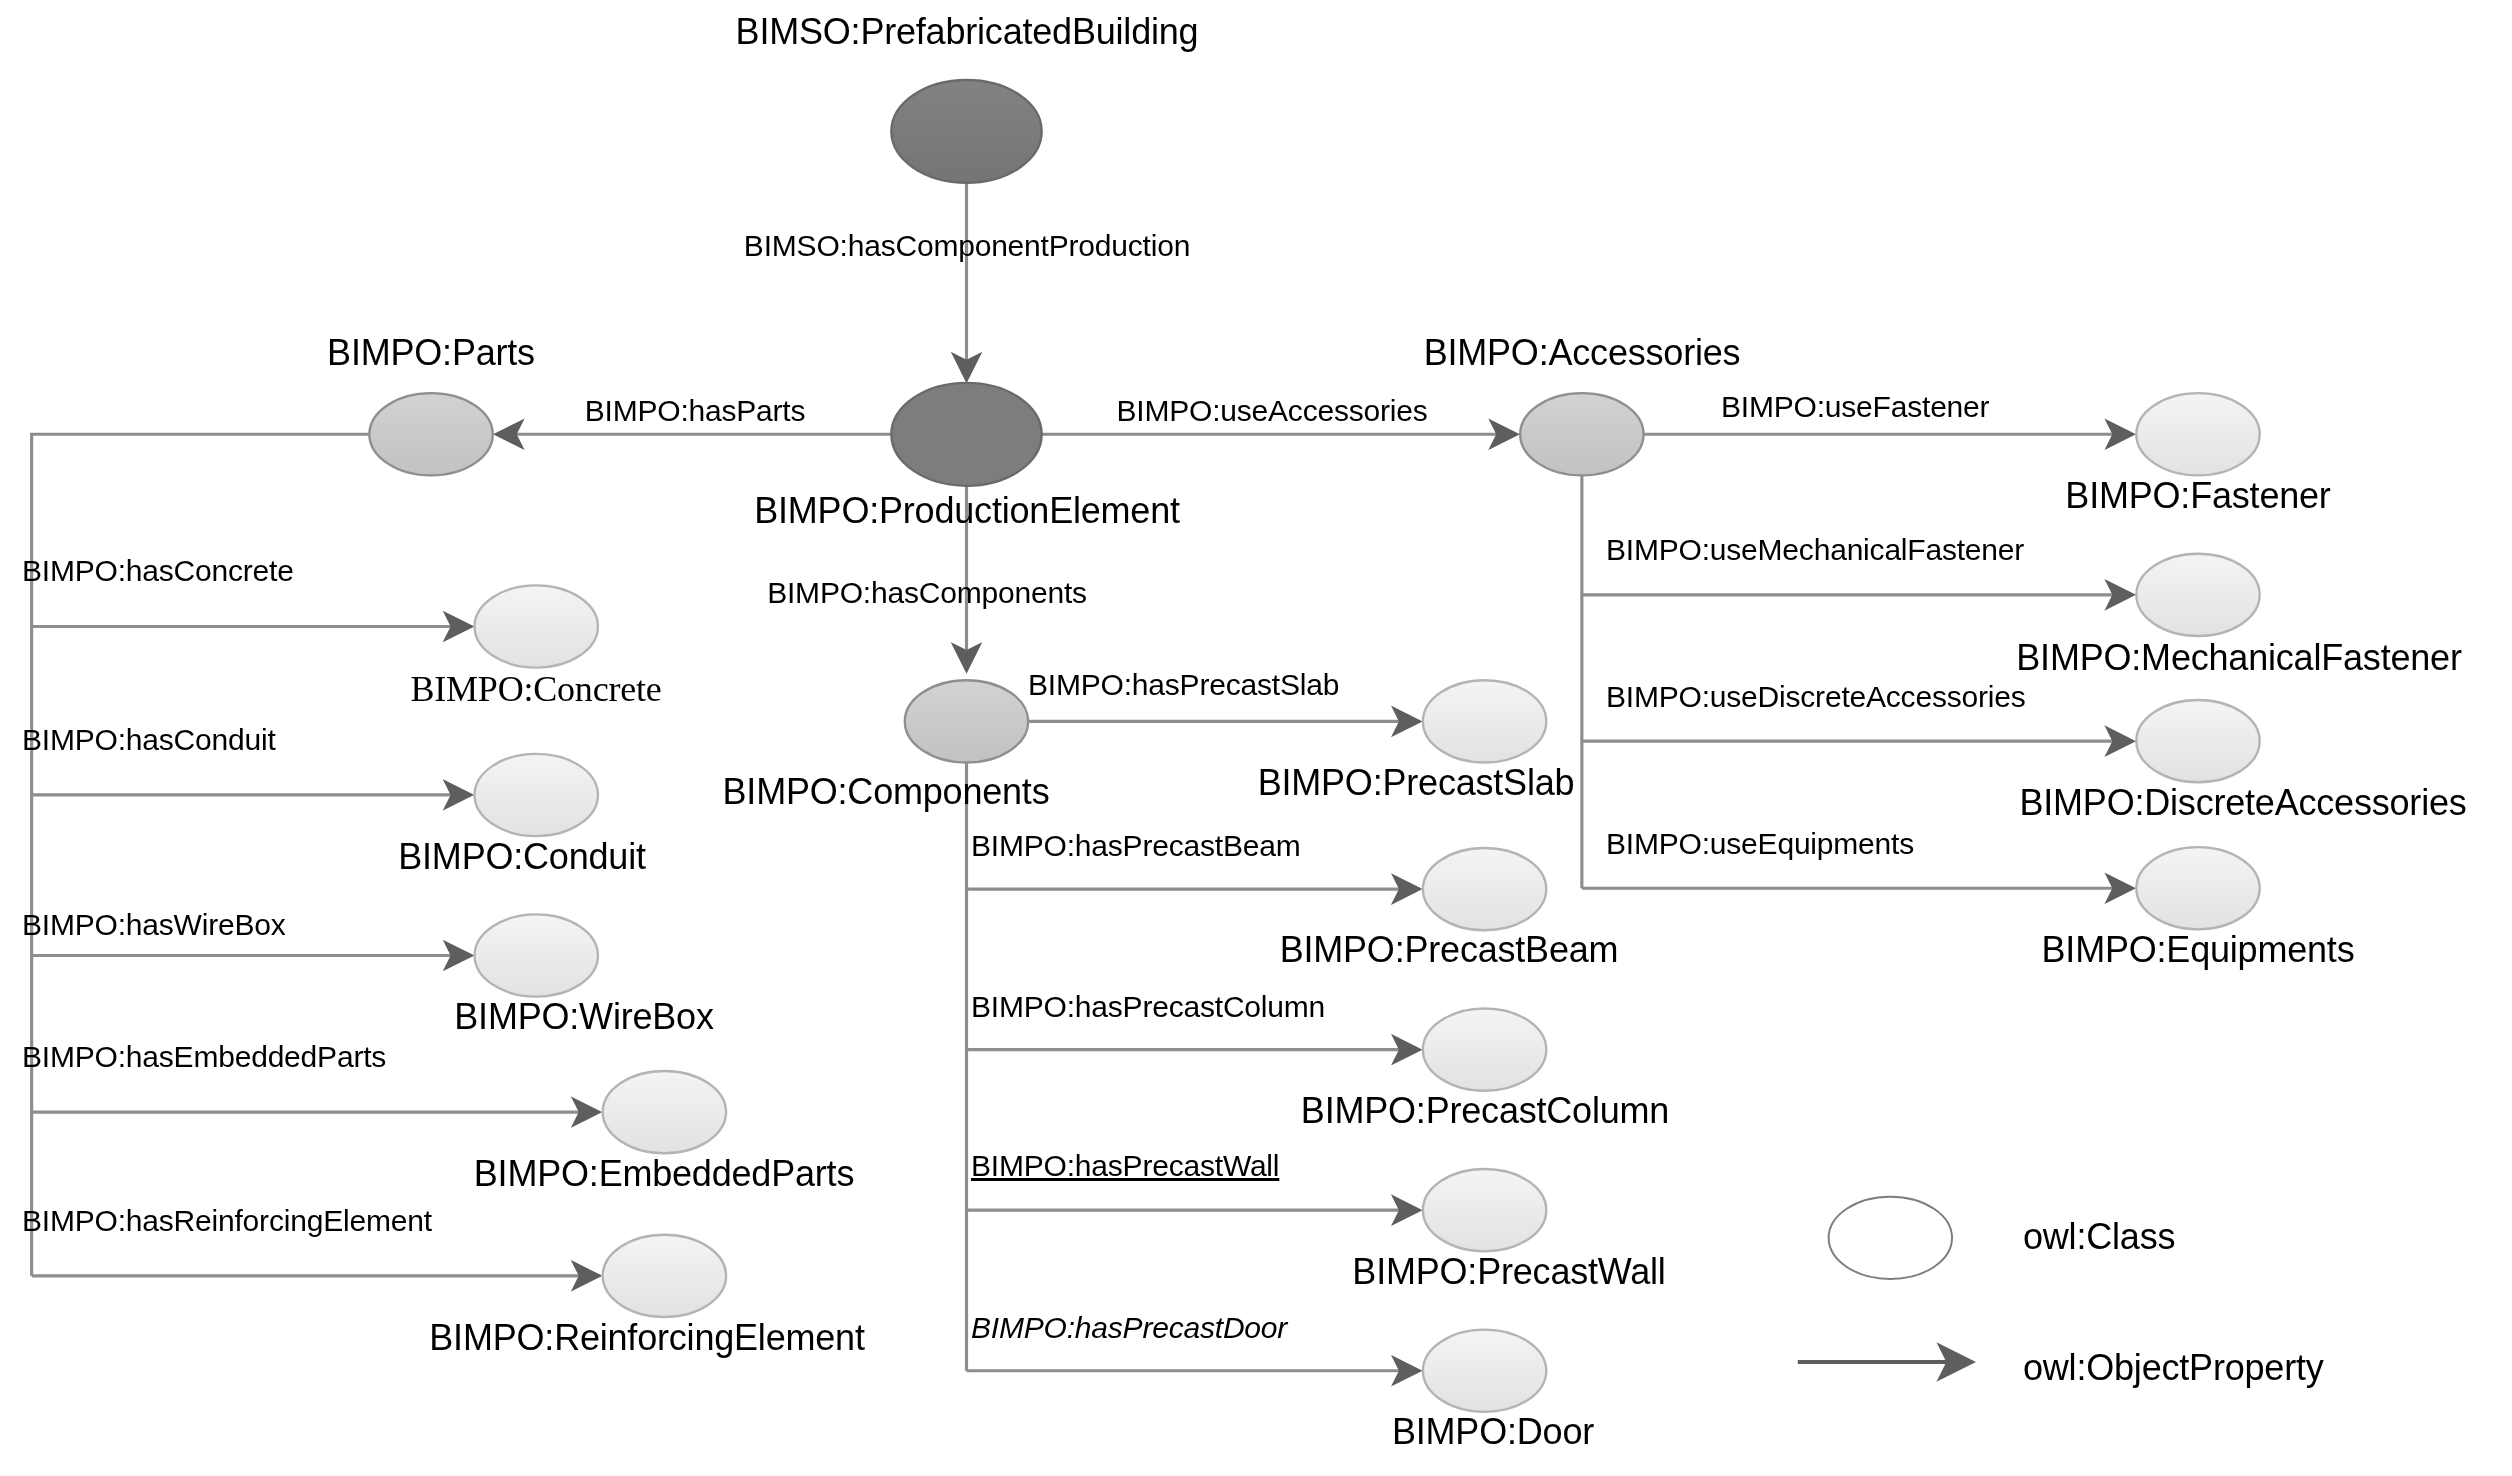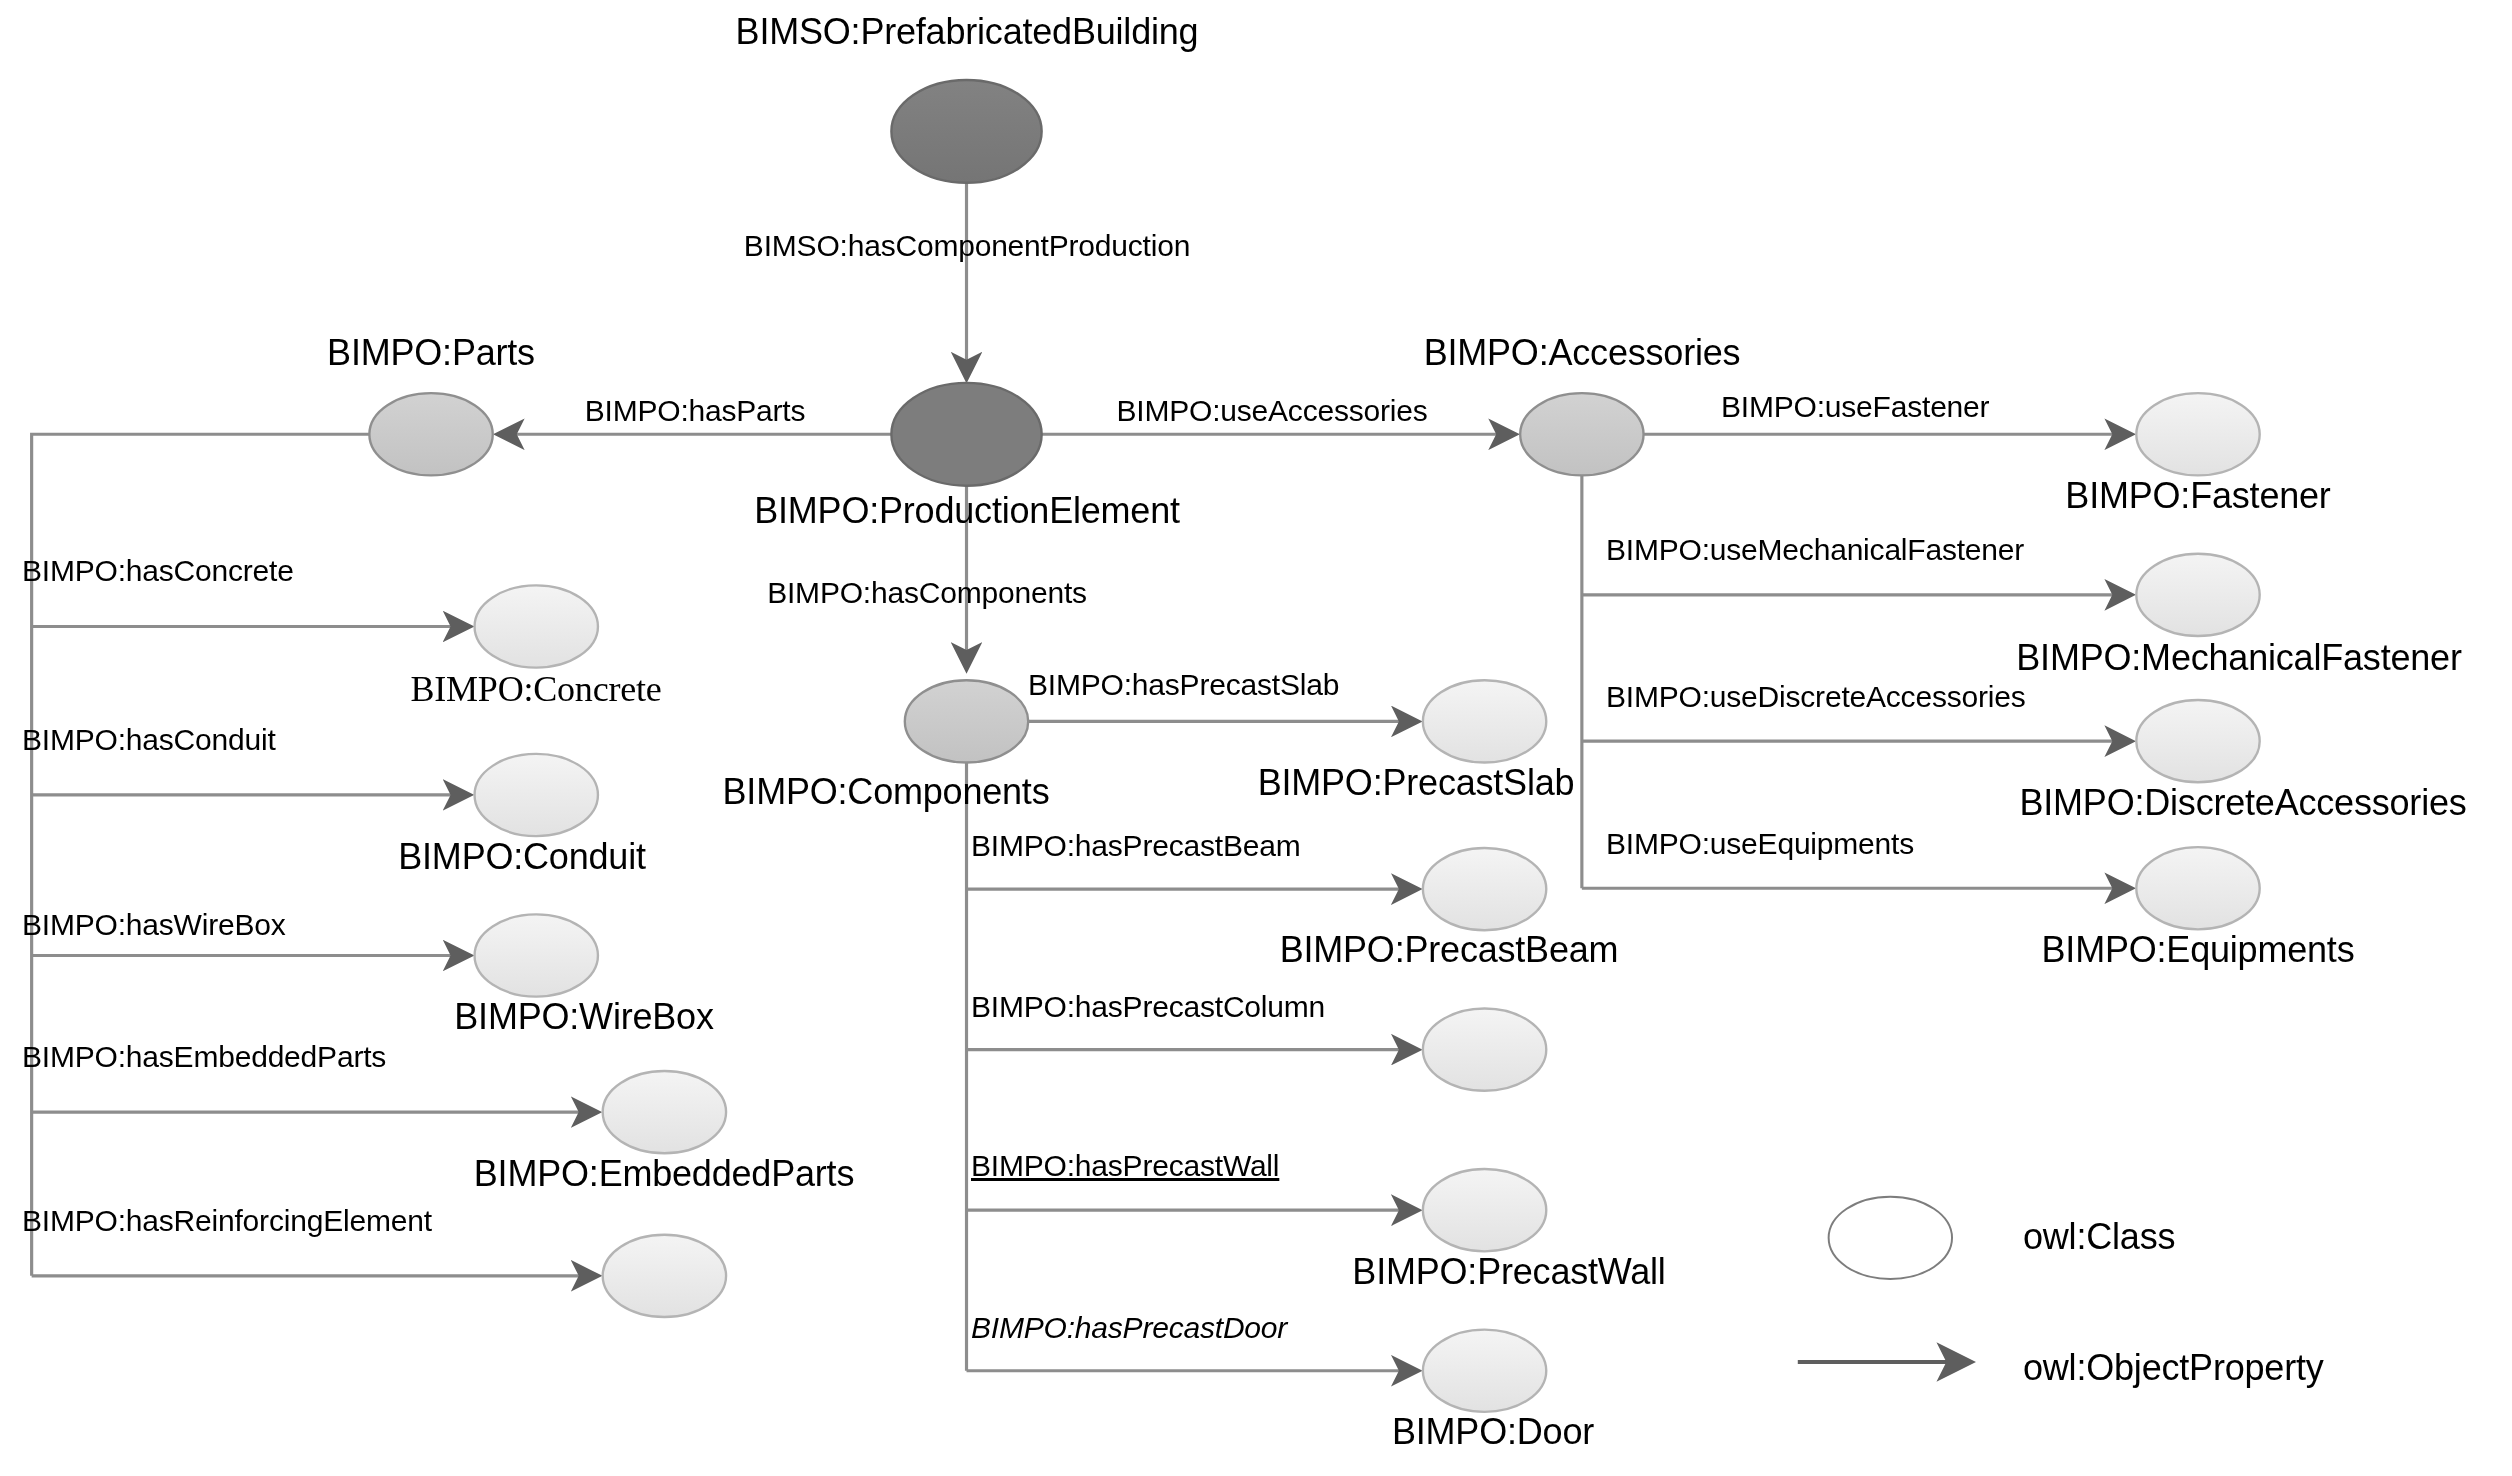--- a/index.html
+++ b/index.html
@@ -138,23 +138,25 @@
 
   <div class="node-label lbl-center" style="left:2198px; top:475px;">BIMPO:Fastener</div>
   <div class="node-label lbl-center" style="left:2243px; top:782px;">BIMPO:DiscreteAccessories</div>
   <div class="node-label lbl-center" style="left:2239px; top:637px;">BIMPO:MechanicalFastener</div>
   <div class="node-label lbl-center" style="left:2198px; top:929px;">BIMPO:Equipments</div>
 
   <div class="node-label lbl-center" style="left:536px; top:668px;font-family:Liberation Serif, serif;">BIMPO:Concrete</div>
   <div class="node-label lbl-center" style="left:522px; top:836px;">BIMPO:Conduit</div>
   <div class="node-label lbl-center" style="left:584px; top:996px;">BIMPO:WireBox</div>
   <div class="node-label lbl-center" style="left:664px; top:1153px;">BIMPO:EmbeddedParts</div>
+  <div class="node-label lbl-center" style="left:647px; top:1317px;">BIMPO:ReinforcingElement</div>
 
   <div class="node-label lbl-center" style="left:1416px; top:762px;">BIMPO:PrecastSlab</div>
   <div class="node-label lbl-center" style="left:1449px; top:929px;">BIMPO:PrecastBeam</div>
+  <div class="node-label lbl-center" style="left:1485px; top:1090px;">BIMPO:PrecastColumn</div>
   <div class="node-label lbl-center" style="left:1509px; top:1251px;">BIMPO:PrecastWall</div>
   <div class="node-label lbl-center" style="left:1493px; top:1411px;">BIMPO:Door</div>
 
   <div class="edge-label lbl-center" style="left:967px; top:229px;">BIMSO:hasComponentProduction</div>
   <div class="edge-label lbl-center" style="left:695px; top:394px;">BIMPO:hasParts</div>
   <div class="edge-label lbl-center" style="left:1272px; top:394px;">BIMPO:useAccessories</div>
   <div class="edge-label lbl-center" style="left:927px; top:576px;">BIMPO:hasComponents</div>
 
   <div class="edge-label" style="left:22px; top:554px;">BIMPO:hasConcrete</div>
   <div class="edge-label" style="left:22px; top:723px;">BIMPO:hasConduit</div>

